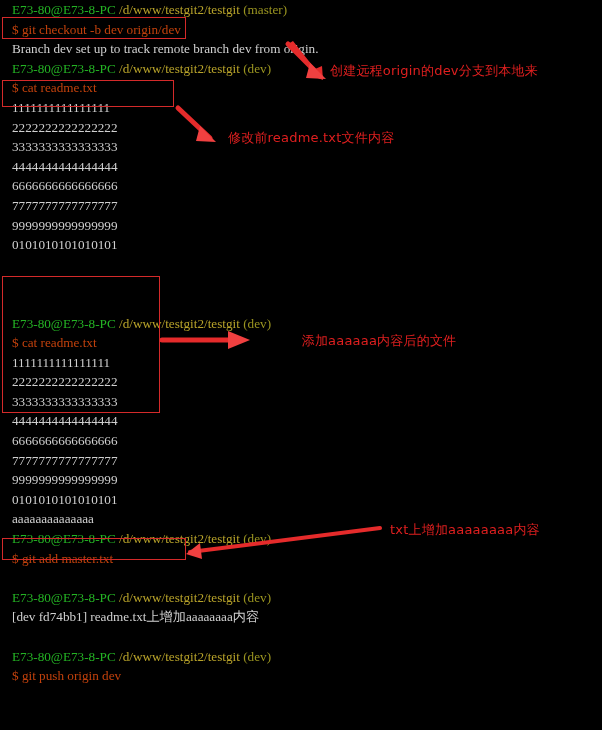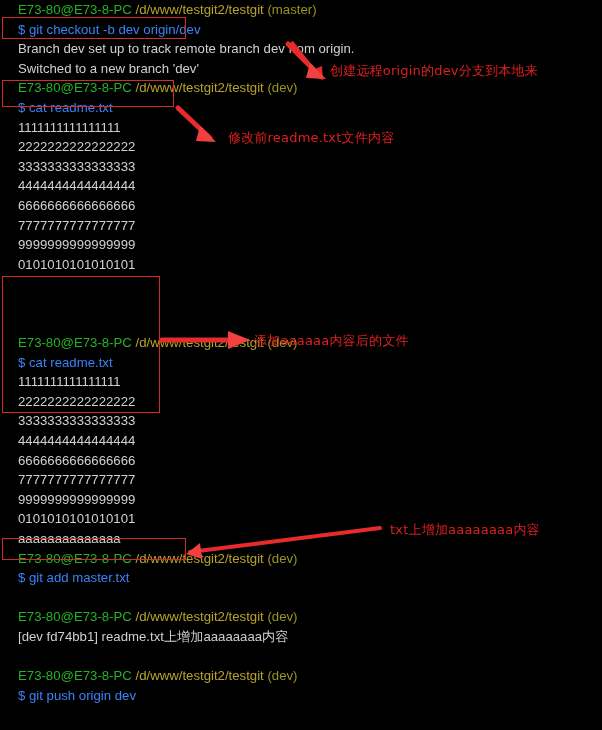--- a/index.html
+++ b/index.html
@@ -19,35 +19,35 @@
     position: absolute;
     left: 0;
     top: 0;
     width: 602px;
     height: 730px;
     background: #000000;
     padding: 0;
   }
 
   .line {
-    font-family: Liberation Sans, sans-serif;
+    font-family: Liberation Serif, serif;
     font-size: 13.2px;
     line-height: 19.6px;
     height: 19.6px;
     white-space: pre;
     color: #d8d8d8;
-    padding-left: 18px;
+    padding-left: 12px;
     letter-spacing: 0px;
   }
 
   .c-host   { color: #24b324; }
   .c-path   { color: #b8a32a; }
   .c-branch { color: #9a9420; }
   .c-out    { color: #d0d0d0; }
-  .c-cmd    { color: #3b82f6; }
+  .c-cmd    { color: #c2410c; }
 
   
   #annotations {
     position: absolute;
     left: 0; top: 0;
     width: 494px; height: 730px;
     pointer-events: none;
   }
   .anno-box {
     position: absolute;
@@ -72,21 +72,20 @@
   }
 </style>
 </head>
 <body>
 
 <div id="terminal">
 
   <div class="line"><span class="c-host">E73-80@E73-8-PC</span> <span class="c-path">/d/www/testgit2/testgit</span> <span class="c-branch">(master)</span></div>
   <div class="line c-cmd">$ git checkout -b dev origin/dev</div>
   <div class="line c-out">Branch dev set up to track remote branch dev from origin.</div>
-  <div class="line c-out">Switched to a new branch 'dev'</div>
 
   <div class="line"><span class="c-host">E73-80@E73-8-PC</span> <span class="c-path">/d/www/testgit2/testgit</span> <span class="c-branch">(dev)</span></div>
   <div class="line c-cmd">$ cat readme.txt</div>
   <div class="line c-out">1111111111111111</div>
   <div class="line c-out">2222222222222222</div>
   <div class="line c-out">3333333333333333</div>
   <div class="line c-out">4444444444444444</div>
   <div class="line c-out">6666666666666666</div>
   <div class="line c-out">7777777777777777</div>
   <div class="line c-out">9999999999999999</div>
@@ -152,16 +151,16 @@
     </g>
 
     <g>
       <path d="M 190,552 L 380,528" stroke="#e52b2b" stroke-width="4" stroke-linecap="round"></path>
       <path d="M 200,543 L 186,554 L 202,559 Z" fill="#f04040"></path>
     </g>
   </svg>
 
   <div class="anno-text" style="left:330px; top:62px; width:270px;">创建远程origin的dev分支到本地来</div>
   <div class="anno-text" style="left:228px; top:129px; width:250px;">修改前readme.txt文件内容</div>
-  <div class="anno-text" style="left:254px; top:332px; width:250px;">添加aaaaaa内容后的文件</div>
+  <div class="anno-text" style="left:254px; top:332px; width:250px;text-align:center;">添加aaaaaa内容后的文件</div>
   <div class="anno-text" style="left:390px; top:521px; width:200px;">txt上增加aaaaaaaa内容</div>
 
 </div>
 
 </body></html>

